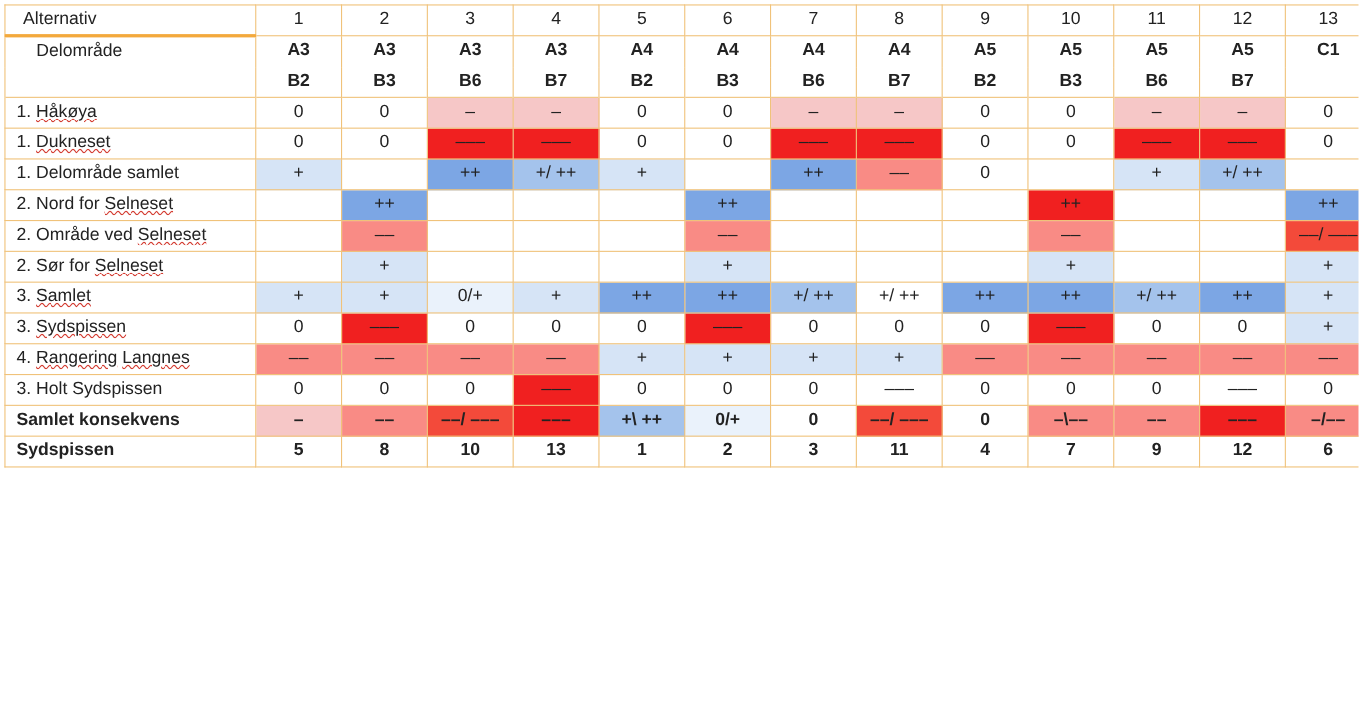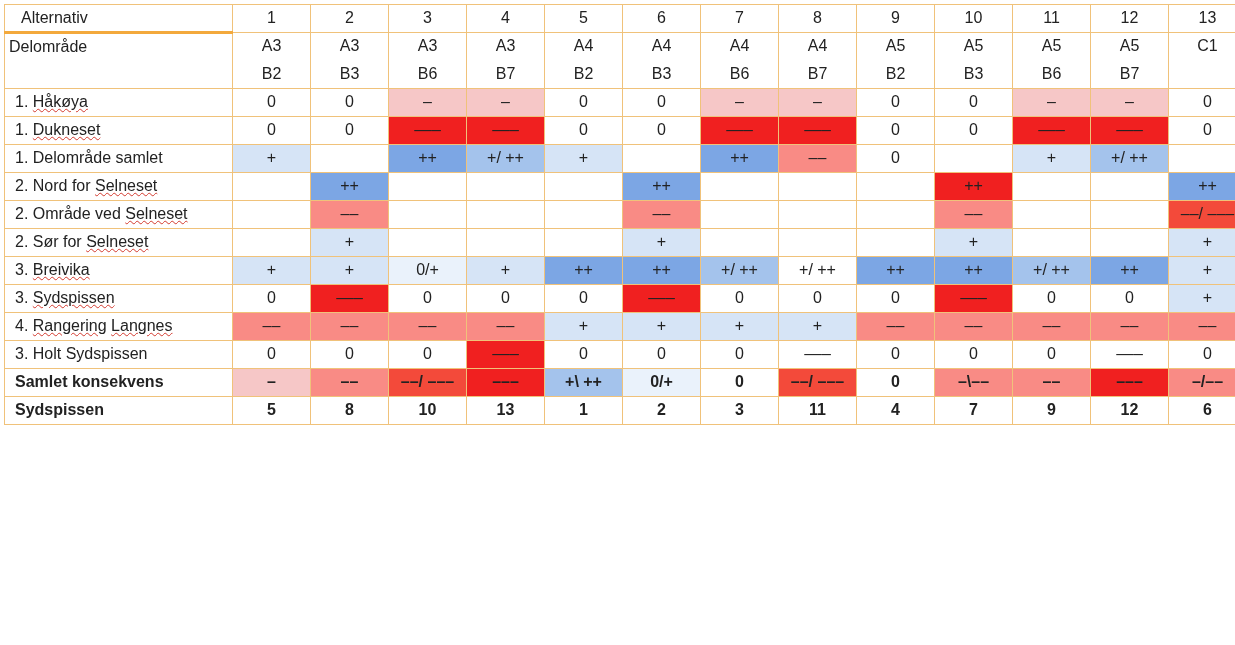--- a/index.html
+++ b/index.html
@@ -34,27 +34,27 @@
   }
   .hdr-top th {
     font-weight: normal;
     border-bottom: 1px solid #f0c27a;
   }
   .hdr-top th:first-child {
     padding-left: 16px;
     border-bottom: 3px solid #f3a93c;
   }
   .hdr-code th, .hdr-code td {
-    font-weight: normal;
+    font-weight: bold;
     border-top: none;
     border-bottom: none;
   }
   .hdr-code tr:first-child th:first-child {
     text-align: left;
-    padding-left: 4px;
+    padding-left: 28px;
     font-weight: normal;
     vertical-align: top;
   }
   .bold-row td, .bold-row th { font-weight: bold; }
   .wavy {
     text-decoration: underline wavy #d33a2f;
     text-decoration-thickness: 1px;
   }
   
   .c-pink    { background: #f6c7c7; }
@@ -212,21 +212,21 @@
         <td class="data-col c-lblue">+</td>
         <td class="data-col"></td>
         <td class="data-col"></td>
         <td class="data-col"></td>
         <td class="data-col c-lblue">+</td>
         <td class="data-col"></td>
         <td class="data-col"></td>
         <td class="data-col c-lblue">+</td>
       </tr>
       <tr>
-        <th class="row-label">3. <span class="wavy">Breivika</span></th>
+        <th class="row-label">3. <span class="wavy">Samlet</span></th>
         <td class="data-col c-lblue">+</td>
         <td class="data-col c-lblue">+</td>
         <td class="data-col c-vlblue">0/+</td>
         <td class="data-col c-lblue">+</td>
         <td class="data-col c-blue">++</td>
         <td class="data-col c-blue">++</td>
         <td class="data-col c-mblue">+/ ++</td>
         <td class="data-col">+/ ++</td>
         <td class="data-col c-blue">++</td>
         <td class="data-col c-blue">++</td>

